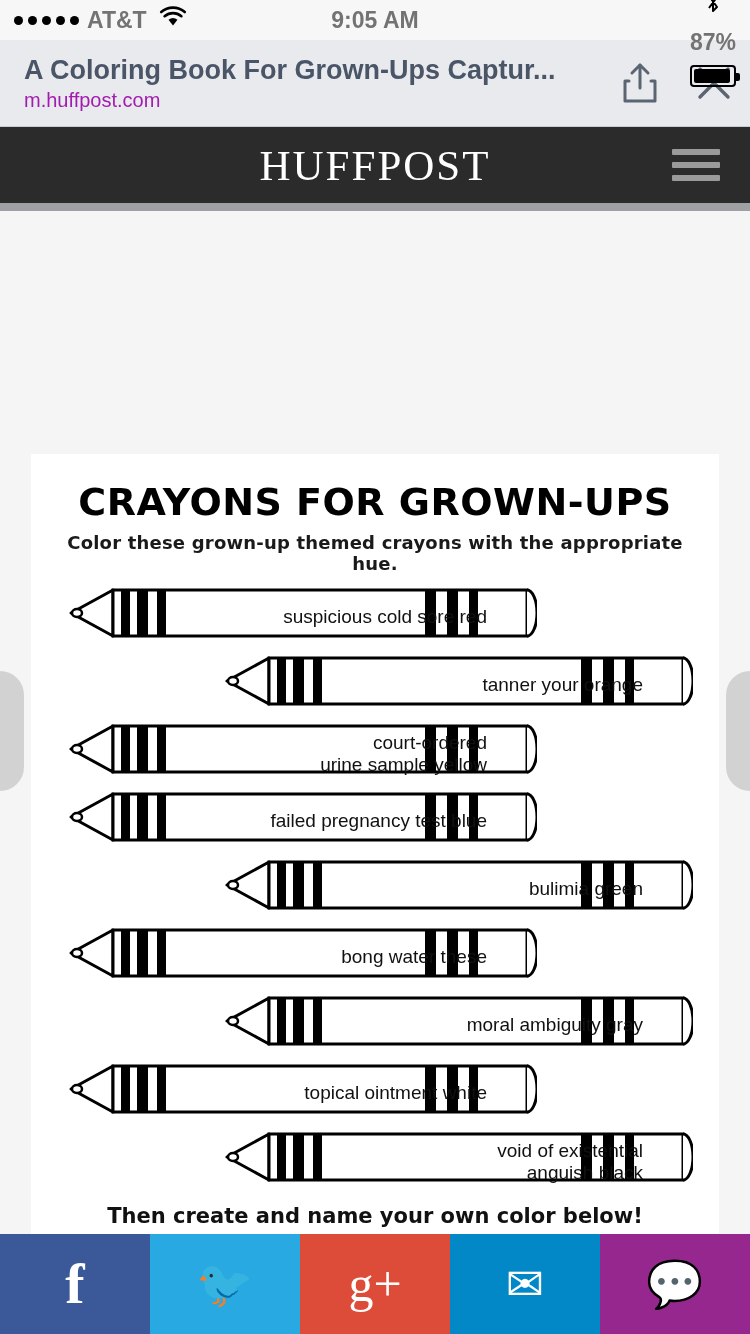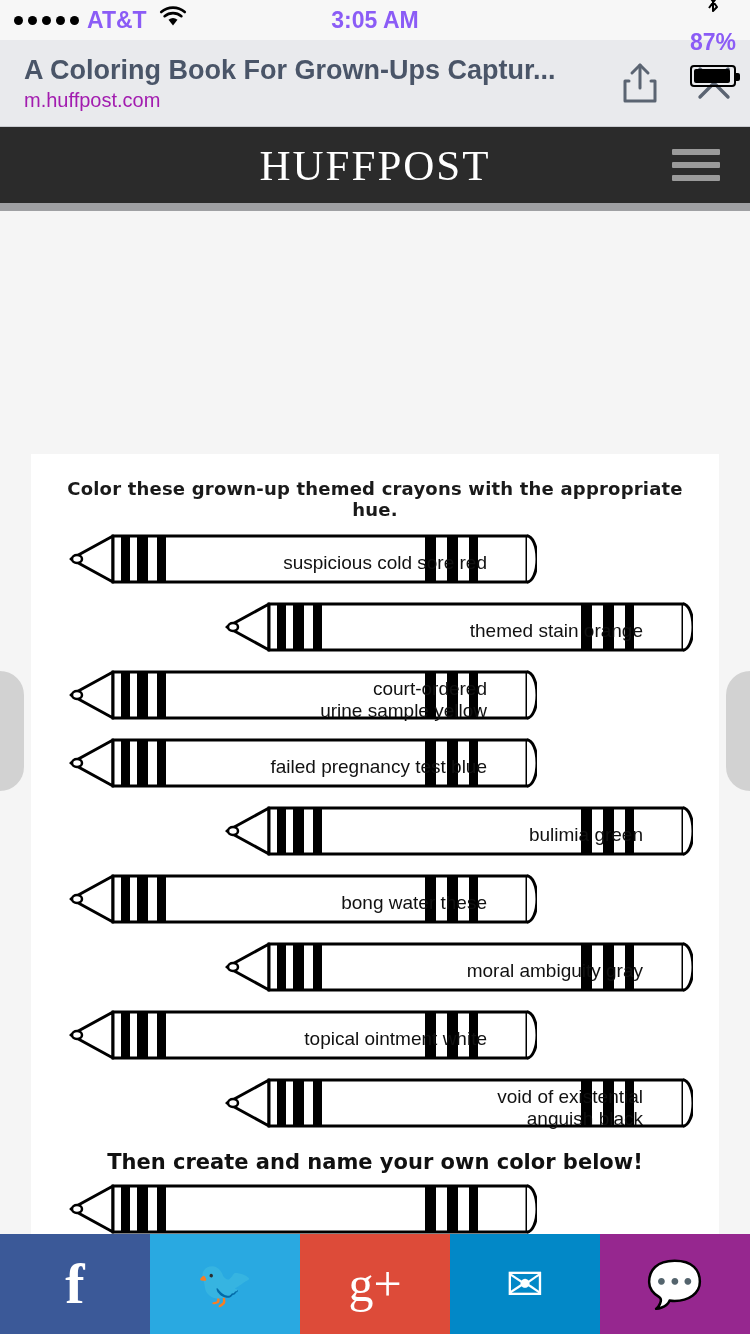--- a/index.html
+++ b/index.html
@@ -13,21 +13,21 @@
 
   
   .statusbar {
     height: 40px;
     background: #f7f7f7;
     display: flex;
     align-items: center;
     padding: 0 14px;
     font-size: 23px;
     font-weight: bold;
-    color: #8b5cf6;
+    color: #737373;
     position: relative;
   }
   .sb-left { display: flex; align-items: center; gap: 8px; }
   .dots { display: flex; gap: 5px; align-items: center; }
   .dot { width: 9px; height: 9px; border-radius: 50%; background: #000; display: inline-block; }
   .carrier { font-size: 23px; letter-spacing: 0px; }
   .wifi { display: inline-block; margin-left: 4px; }
   .sb-center {
     position: absolute; left: 0; right: 0; text-align: center;
     font-size: 23px; font-weight: bold;
@@ -181,21 +181,21 @@
       </span>
       <span class="carrier">AT&amp;T</span>
       <span class="wifi">
         <svg width="28" height="22" viewBox="0 0 28 22">
           <path d="M14 19.5 L9.5 13.8 A7.3 7.3 0 0 1 18.5 13.8 Z" fill="#000"></path>
           <path d="M5.6 10.2 A13 13 0 0 1 22.4 10.2" stroke="#000" stroke-width="2.6" fill="none" stroke-linecap="round"></path>
           <path d="M2.2 6.0 A18 18 0 0 1 25.8 6.0" stroke="#000" stroke-width="2.6" fill="none" stroke-linecap="round"></path>
         </svg>
       </span>
     </div>
-    <div class="sb-center">3:05 AM</div>
+    <div class="sb-center">9:05 AM</div>
     <div class="sb-right">
       <span>
         <svg width="22" height="22" viewBox="0 0 22 22">
             <path d="M21 2 L2 10.5 L9.6 12.6 L12.2 20 Z" fill="#000"></path>
           </svg>
       </span>
       <span>
         <svg width="16" height="24" viewBox="0 0 16 24">
           <path d="M4 6 L12 17 L8 21 L8 3 L12 7 L4 18" stroke="#000" stroke-width="2" fill="none" stroke-linejoin="round"></path>
         </svg>
@@ -237,20 +237,21 @@
     </div>
   </div>
   <div class="navshadow"></div>
 
   <div class="content">
     <div class="arrow-left"></div>
     <div class="arrow-right"></div>
 
     <div class="poster">
       <div class="poster-inner">
+        <div class="poster-title">CRAYONS FOR GROWN-UPS</div>
         <div class="poster-sub">Color these grown-up themed crayons with the appropriate hue.</div>
         <div class="crayon-list" id="crayon-list">
             <div class="crayon-row">
               <div style="position:absolute;left:16px;top:0;">
   <svg class="crayon-svg" width="470" height="58" viewBox="0 0 470 58">
     <path d="M4 29 L46 6 L46 52 Z" fill="#fff" stroke="#000" stroke-width="3" stroke-linejoin="round"></path>
     <ellipse cx="10" cy="29" rx="5" ry="4" fill="#fff" stroke="#000" stroke-width="2.5"></ellipse>
     <rect x="46" y="6" width="414" height="46" fill="#fff" stroke="#000" stroke-width="3"></rect>
     <path d="M460 6 a10 23 0 0 1 0 46" fill="#fff" stroke="#000" stroke-width="3"></path>
     <rect x="54" y="6" width="9" height="46" fill="#000"></rect>
@@ -271,21 +272,21 @@
     <rect x="46" y="6" width="414" height="46" fill="#fff" stroke="#000" stroke-width="3"></rect>
     <path d="M460 6 a10 23 0 0 1 0 46" fill="#fff" stroke="#000" stroke-width="3"></path>
     <rect x="54" y="6" width="9" height="46" fill="#000"></rect>
     <rect x="70" y="6" width="11" height="46" fill="#000"></rect>
     <rect x="90" y="6" width="9" height="46" fill="#000"></rect>
     <rect x="358" y="6" width="11" height="46" fill="#000"></rect>
     <rect x="380" y="6" width="11" height="46" fill="#000"></rect>
     <rect x="402" y="6" width="9" height="46" fill="#000"></rect>
   </svg>
               </div>
-              <div class="crayon-label" style="left:322px;width:270px;top:22px;">themed stain orange</div>
+              <div class="crayon-label" style="left:322px;width:270px;top:22px;">tanner your orange</div>
             </div>
             <div class="crayon-row">
               <div style="position:absolute;left:16px;top:0;">
   <svg class="crayon-svg" width="470" height="58" viewBox="0 0 470 58">
     <path d="M4 29 L46 6 L46 52 Z" fill="#fff" stroke="#000" stroke-width="3" stroke-linejoin="round"></path>
     <ellipse cx="10" cy="29" rx="5" ry="4" fill="#fff" stroke="#000" stroke-width="2.5"></ellipse>
     <rect x="46" y="6" width="414" height="46" fill="#fff" stroke="#000" stroke-width="3"></rect>
     <path d="M460 6 a10 23 0 0 1 0 46" fill="#fff" stroke="#000" stroke-width="3"></path>
     <rect x="54" y="6" width="9" height="46" fill="#000"></rect>
     <rect x="70" y="6" width="11" height="46" fill="#000"></rect>

